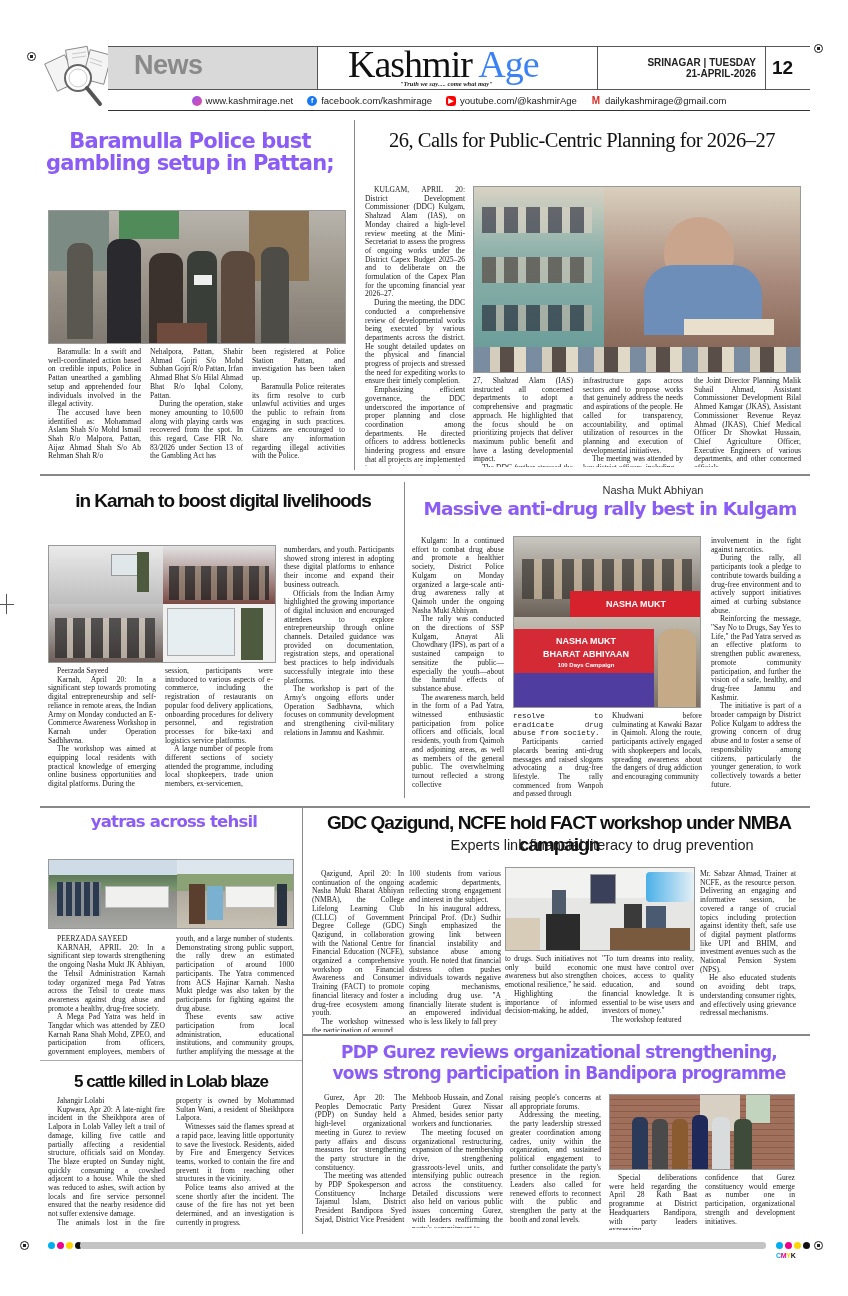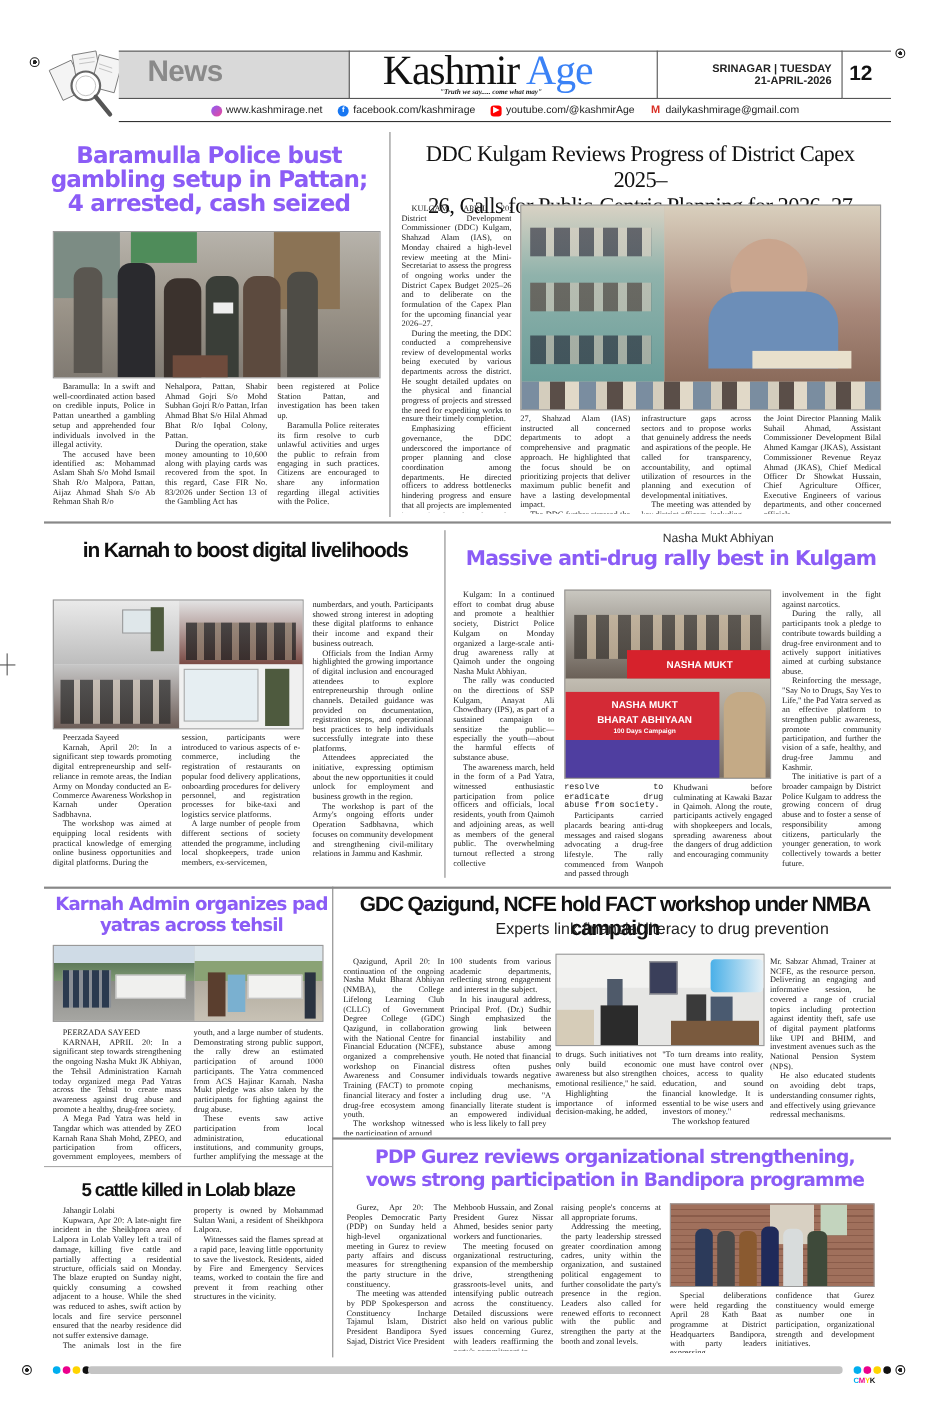--- a/index.html
+++ b/index.html
@@ -103,21 +103,20 @@
   </span>
   <span class="contact-item">
     <span class="ci mail">M</span>
     <span>dailykashmirage@gmail.com</span>
   </span>
 </div>
 
 <div class="headline" style="left:40px;top:130px;width:300px;font-size:21px;line-height:22px;">
   <div>Baramulla Police bust</div>
   <div>gambling setup in Pattan;</div>
-  <div>4 arrested, cash seized</div>
 </div>
 <div class="photo" style="left:48px;top:210px;width:298px;height:134px;background:linear-gradient(180deg,#b7b3ab 0%,#9c958a 50%,#807a72 100%);">
   <div style="position:absolute;left:0;top:0;width:60px;height:60px;background:#7c8c84;"></div>
   <div style="position:absolute;left:70px;top:0;width:60px;height:28px;background:#4f8c5a;"></div>
   <div style="position:absolute;left:200px;top:0;width:60px;height:70px;background:#8b7355;"></div>
   <div style="position:absolute;left:18px;top:32px;width:26px;height:96px;background:#5a5650;border-radius:10px 10px 0 0;"></div>
   <div style="position:absolute;left:58px;top:28px;width:34px;height:104px;background:#2a2a2e;border-radius:12px 12px 0 0;"></div>
   <div style="position:absolute;left:100px;top:42px;width:34px;height:92px;background:#3b322d;border-radius:12px 12px 0 0;"></div>
   <div style="position:absolute;left:138px;top:40px;width:30px;height:92px;background:#3a3e38;border-radius:10px 10px 0 0;"></div>
   <div style="position:absolute;left:145px;top:64px;width:18px;height:10px;background:#eee;"></div>
@@ -134,21 +133,20 @@
   <p>During the operation, stake money amounting to 10,600 along with playing cards was recovered from the spot. In this regard, Case FIR No. 83/2026 under Section 13 of the Gambling Act has</p>
 </div>
 <div class="col" style="left:252px;top:348px;width:93px;height:120px;">
   <p style="text-indent:0;">been registered at Police Station Pattan, and investigation has been taken up.</p>
   <p>Baramulla Police reiterates its firm resolve to curb unlawful activities and urges the public to refrain from engaging in such practices. Citizens are encouraged to share any information regarding illegal activities with the Police.</p>
 </div>
 
 <div class="vrule" style="left:354px;top:120px;height:350px;"></div>
 
 <div class="headline-serif" style="left:362px;top:128px;width:440px;font-size:20.5px;line-height:24px;">
-  <div>DDC Kulgam Reviews Progress of District Capex 2025–</div>
   <div>26, Calls for Public-Centric Planning for 2026–27</div>
 </div>
 <div class="col" style="left:365px;top:186px;width:100px;height:280px;">
   <p>KULGAM, APRIL 20: District Development Commissioner (DDC) Kulgam, Shahzad Alam (IAS), on Monday chaired a high-level review meeting at the Mini-Secretariat to assess the progress of ongoing works under the District Capex Budget 2025–26 and to deliberate on the formulation of the Capex Plan for the upcoming financial year 2026–27.</p>
   <p>During the meeting, the DDC conducted a comprehensive review of developmental works being executed by various departments across the district. He sought detailed updates on the physical and financial progress of projects and stressed the need for expediting works to ensure their timely completion.</p>
   <p>Emphasizing efficient governance, the DDC underscored the importance of proper planning and close coordination among departments. He directed officers to address bottlenecks hindering progress and ensure that all projects are implemented in a time-bound and result-oriented manner.</p>
 
 </div>
 <div class="photo" style="left:473px;top:186px;width:328px;height:187px;background:#c9c4b6;">
   <div style="position:absolute;left:0;top:0;width:130px;height:160px;background:linear-gradient(180deg,#d8d2c4 0%,#8fb2ab 40%,#6c9e9a 100%);"></div>
@@ -195,21 +193,20 @@
   <p>Karnah, April 20: In a significant step towards promoting digital entrepreneurship and self-reliance in remote areas, the Indian Army on Monday conducted an E-Commerce Awareness Workshop in Karnah under Operation Sadbhavna.</p>
   <p>The workshop was aimed at equipping local residents with practical knowledge of emerging online business opportunities and digital platforms. During the</p>
 </div>
 <div class="col" style="left:165px;top:667px;width:108px;height:130px;">
   <p style="text-indent:0;">session, participants were introduced to various aspects of e-commerce, including the registration of restaurants on popular food delivery applications, onboarding procedures for delivery personnel, and registration processes for bike-taxi and logistics service platforms.</p>
   <p>A large number of people from different sections of society attended the programme, including local shopkeepers, trade union members, ex-servicemen,</p>
 </div>
 <div class="col" style="left:284px;top:546px;width:110px;height:252px;">
   <p style="text-indent:0;">numberdars, and youth. Participants showed strong interest in adopting these digital platforms to enhance their income and expand their business outreach.</p>
   <p>Officials from the Indian Army highlighted the growing importance of digital inclusion and encouraged attendees to explore entrepreneurship through online channels. Detailed guidance was provided on documentation, registration steps, and operational best practices to help individuals successfully integrate into these platforms.</p>
-  <p>Attendees appreciated the initiative, expressing optimism about the new opportunities it could unlock for employment and business growth in the region.</p>
   <p>The workshop is part of the Army's ongoing efforts under Operation Sadbhavna, which focuses on community development and strengthening civil-military relations in Jammu and Kashmir.</p>
 </div>
 
 <div class="vrule" style="left:404px;top:482px;height:316px;"></div>
 
 <div class="kicker" style="left:410px;top:484px;width:400px;font-size:11px;">Nasha Mukt Abhiyan</div>
 <div class="headline" style="left:410px;top:498px;width:400px;font-size:18.5px;line-height:22px;">Massive anti-drug rally best in Kulgam</div>
 <div class="col" style="left:412px;top:537px;width:92px;height:264px;">
   <p>Kulgam: In a continued effort to combat drug abuse and promote a healthier society, District Police Kulgam on Monday organized a large-scale anti-drug awareness rally at Qaimoh under the ongoing Nasha Mukt Abhiyan.</p>
   <p>The rally was conducted on the directions of SSP Kulgam, Anayat Ali Chowdhary (IPS), as part of a sustained campaign to sensitize the public—especially the youth—about the harmful effects of substance abuse.</p>
@@ -238,21 +235,20 @@
 <div class="col" style="left:711px;top:537px;width:90px;height:264px;">
   <p style="text-indent:0;">involvement in the fight against narcotics.</p>
   <p>During the rally, all participants took a pledge to contribute towards building a drug-free environment and to actively support initiatives aimed at curbing substance abuse.</p>
   <p>Reinforcing the message, "Say No to Drugs, Say Yes to Life," the Pad Yatra served as an effective platform to strengthen public awareness, promote community participation, and further the vision of a safe, healthy, and drug-free Jammu and Kashmir.</p>
   <p>The initiative is part of a broader campaign by District Police Kulgam to address the growing concern of drug abuse and to foster a sense of responsibility among citizens, particularly the younger generation, to work collectively towards a better future.</p>
 </div>
 
 <div class="hrule" style="left:40px;top:806px;width:770px;"></div>
 
 <div class="headline" style="left:40px;top:812px;width:268px;font-size:16.5px;line-height:19px;">
-  <div>Karnah Admin organizes pad</div>
   <div>yatras across tehsil</div>
 </div>
 <div class="photo" style="left:48px;top:859px;width:246px;height:70px;background:#ccc;">
   <div style="position:absolute;left:0;top:0;width:128px;height:70px;background:linear-gradient(180deg,#cfdbe6 0%,#cfdbe6 22%,#5f7a5a 22%,#7f9a74 45%,#8a8a86 45%,#a8a8a4 100%);"></div>
   <div style="position:absolute;left:8px;top:22px;width:44px;height:34px;background:repeating-linear-gradient(90deg,#2b3a4f 0 6px,#8a8f96 6px 9px);"></div>
   <div style="position:absolute;left:56px;top:26px;width:64px;height:22px;background:#f0f0ee;border:1px solid #bbb;"></div>
   <div style="position:absolute;left:128px;top:0;width:118px;height:70px;background:linear-gradient(180deg,#dce6ec 0%,#dce6ec 20%,#8aa275 20%,#8aa275 45%,#b1ab9f 45%,#c9c3b6 100%);"></div>
   <div style="position:absolute;left:140px;top:24px;width:16px;height:40px;background:#5a3e2e;"></div>
   <div style="position:absolute;left:158px;top:26px;width:16px;height:34px;background:#7ab0d0;"></div>
   <div style="position:absolute;left:176px;top:26px;width:50px;height:22px;background:#f2f2f0;border:1px solid #bbb;"></div>
@@ -309,20 +305,21 @@
 
 <div class="headline-cond" style="left:40px;top:1072px;width:262px;font-size:17px;line-height:20px;">5 cattle killed in Lolab blaze</div>
 <div class="col" style="left:48px;top:1097px;width:117px;height:130px;">
   <p class="byline">Jahangir Lolabi</p>
   <p>Kupwara, Apr 20: A late-night fire incident in the Sheikhpora area of Lalpora in Lolab Valley left a trail of damage, killing five cattle and partially affecting a residential structure, officials said on Monday. The blaze erupted on Sunday night, quickly consuming a cowshed adjacent to a house. While the shed was reduced to ashes, swift action by locals and fire service personnel ensured that the nearby residence did not suffer extensive damage.</p>
   <p>The animals lost in the fire included two cows, two bulls, and a calf. The</p>
 </div>
 <div class="col" style="left:176px;top:1097px;width:118px;height:130px;">
   <p style="text-indent:0;">property is owned by Mohammad Sultan Wani, a resident of Sheikhpora Lalpora.</p>
   <p>Witnesses said the flames spread at a rapid pace, leaving little opportunity to save the livestock. Residents, aided by Fire and Emergency Services teams, worked to contain the fire and prevent it from reaching other structures in the vicinity.</p>
+  <p>Police teams also arrived at the scene shortly after the incident. The cause of the fire has not yet been determined, and an investigation is currently in progress.</p>
 </div>
 
 <div class="headline" style="left:308px;top:1042px;width:502px;font-size:17px;line-height:21px;">
   <div>PDP Gurez reviews organizational strengthening,</div>
   <div>vows strong participation in Bandipora programme</div>
 </div>
 <div class="col" style="left:315px;top:1094px;width:91px;height:134px;">
   <p>Gurez, Apr 20: The Peoples Democratic Party (PDP) on Sunday held a high-level organizational meeting in Gurez to review party affairs and discuss measures for strengthening the party structure in the constituency.</p>
   <p>The meeting was attended by PDP Spokesperson and Constituency Incharge Tajamul Islam, District President Bandipora Syed Sajad, District Vice President</p>
 </div>

